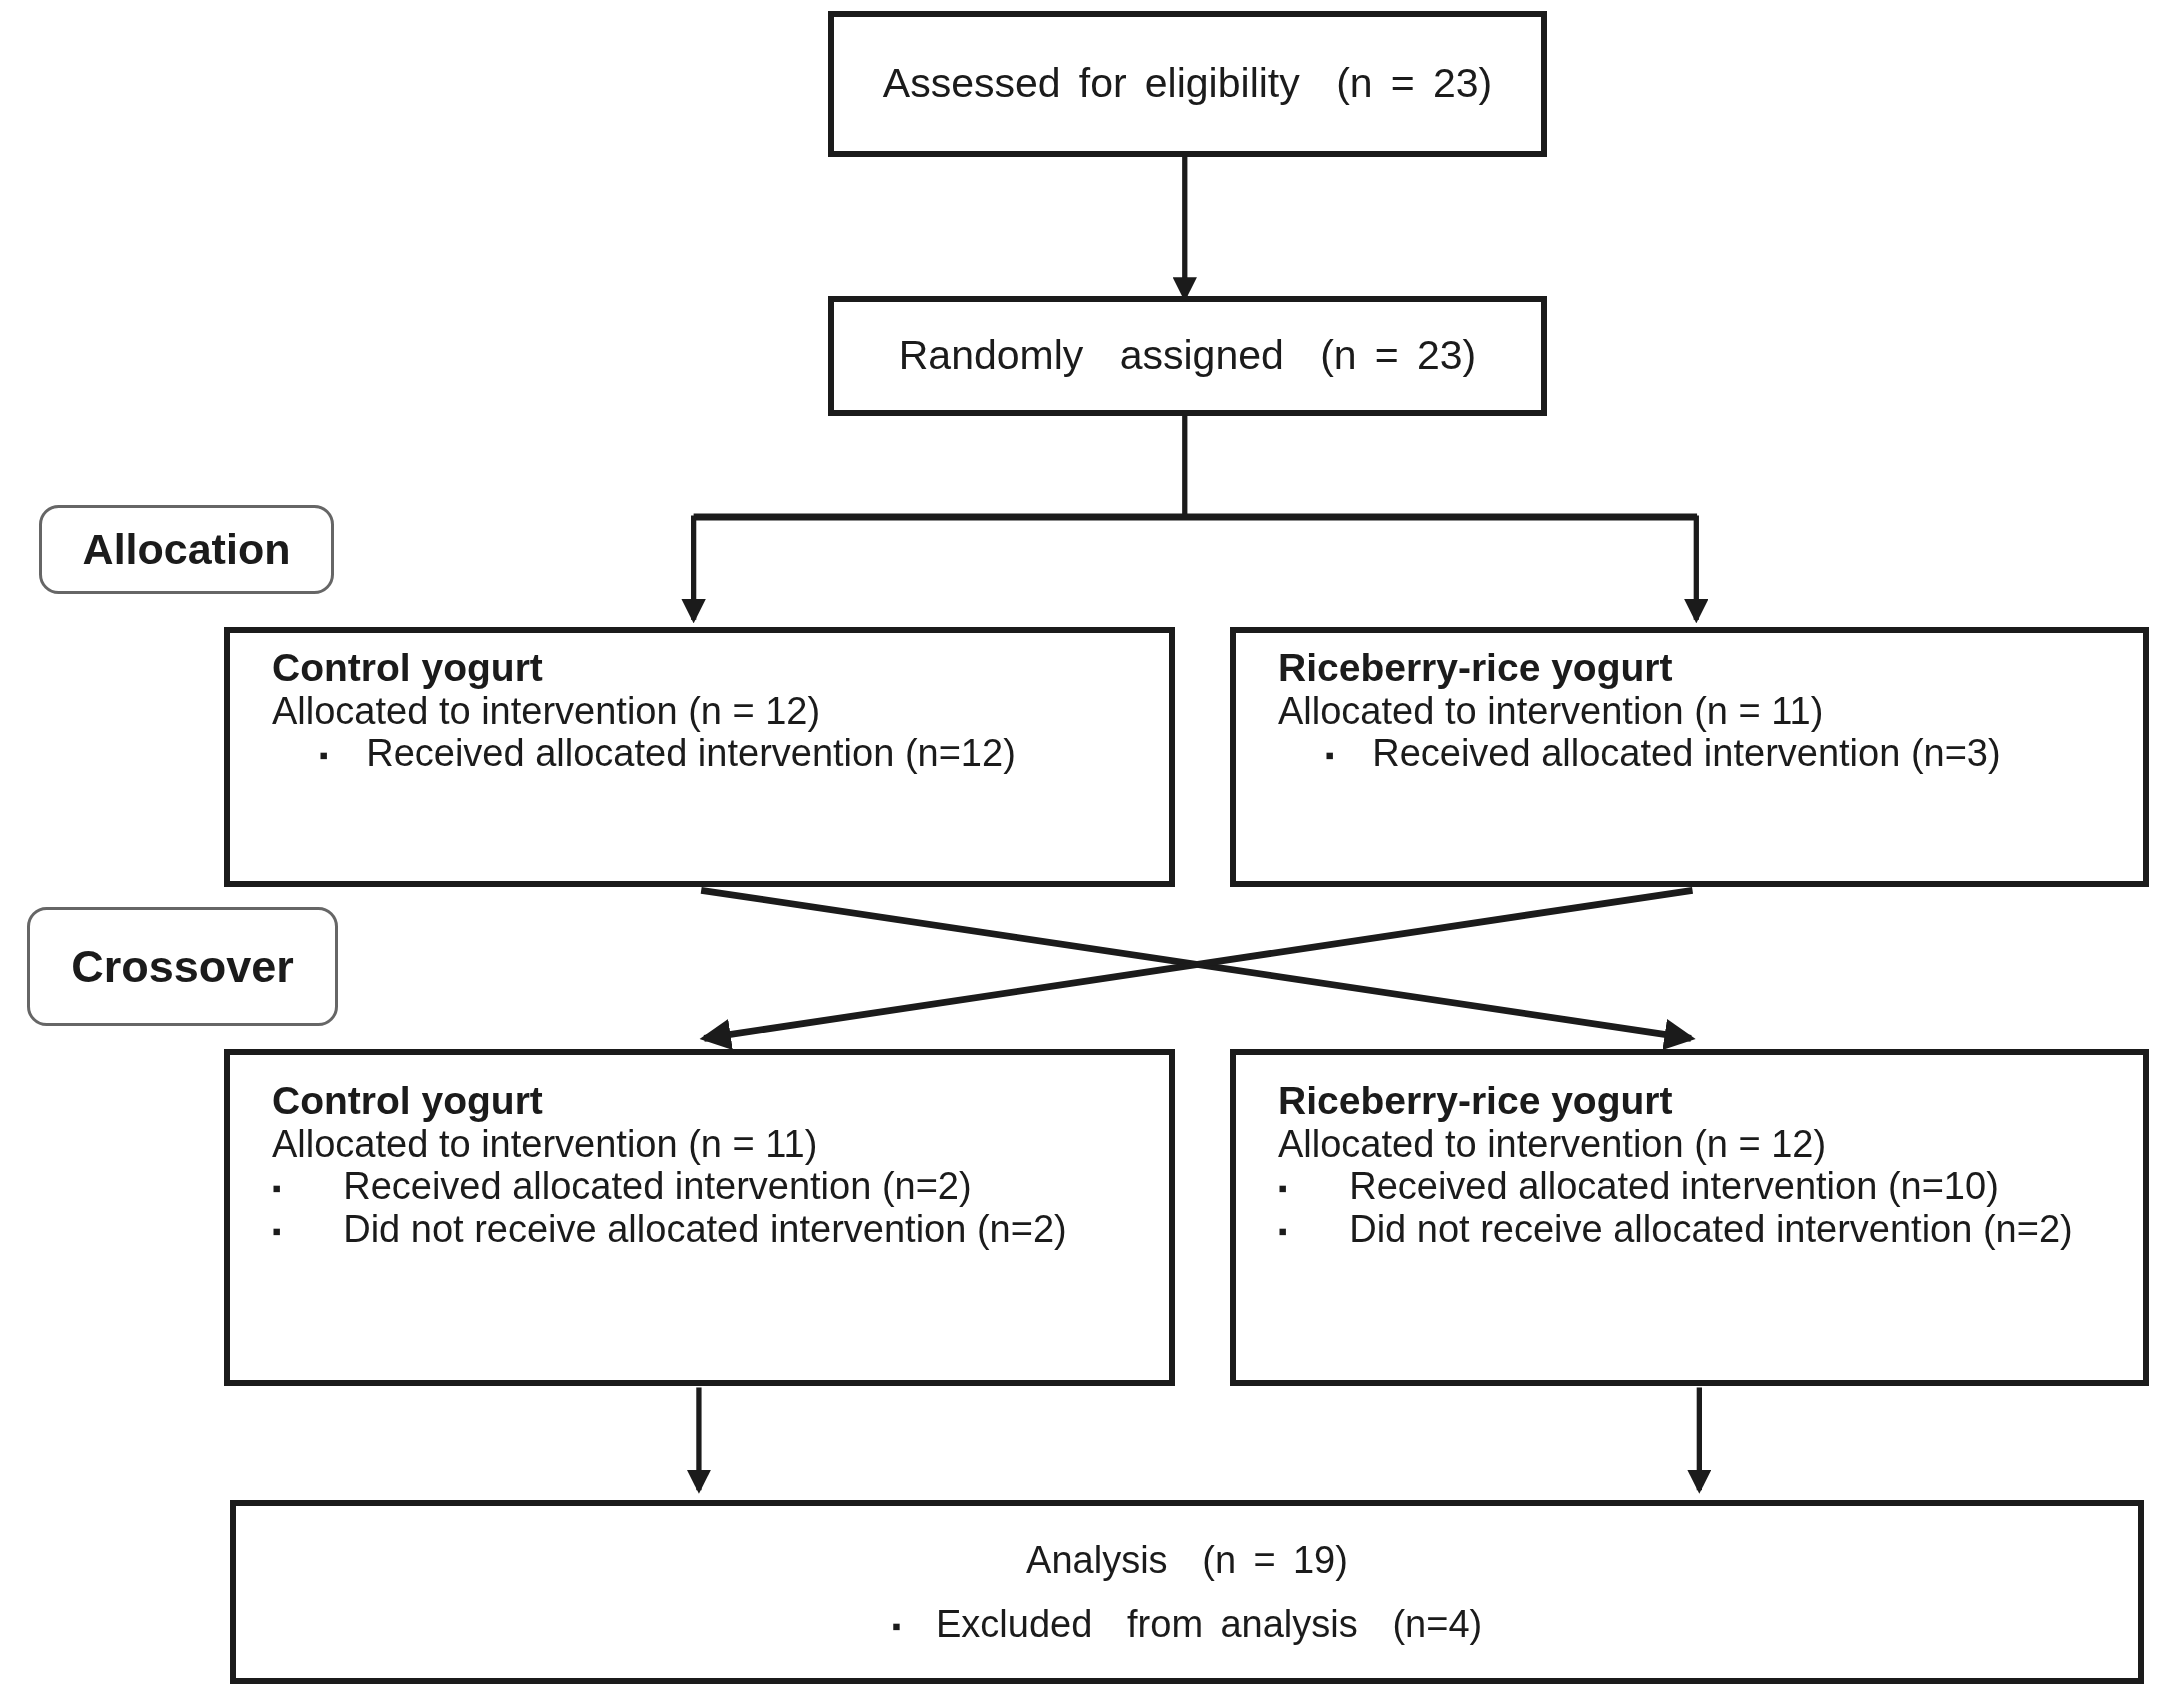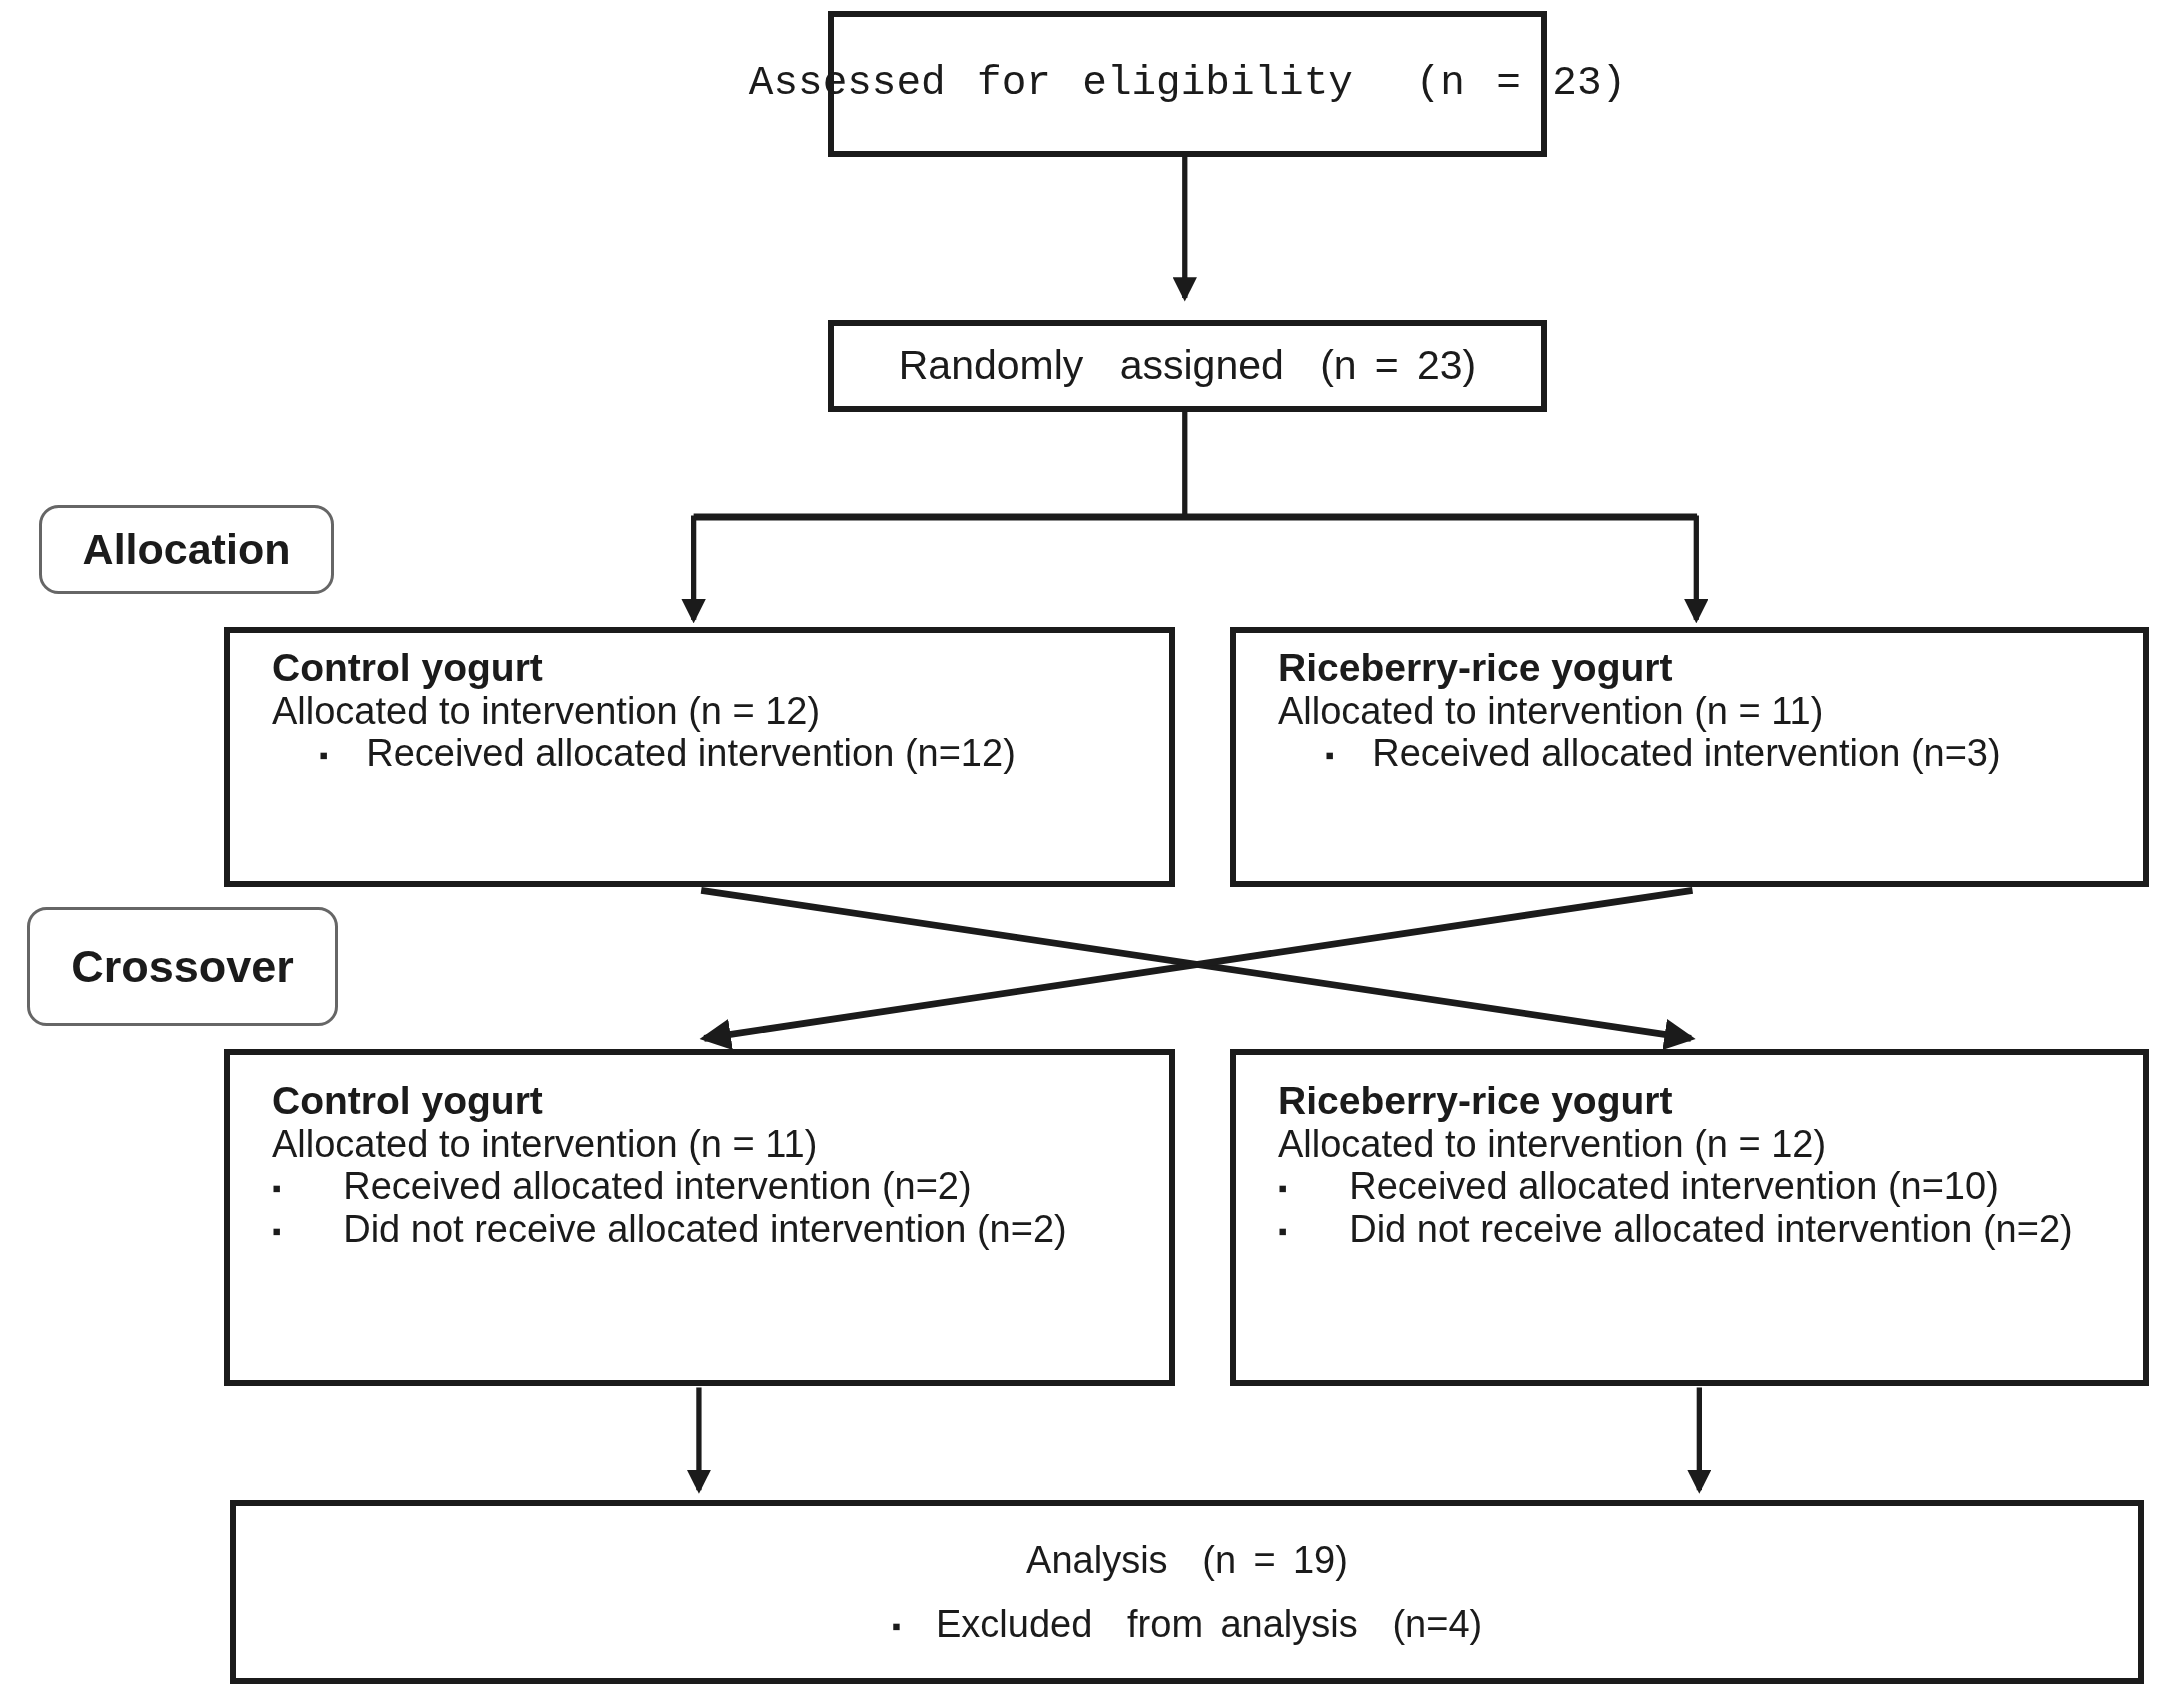--- a/index.html
+++ b/index.html
@@ -28,22 +28,22 @@
     background:var(--bg);
     border:6px solid var(--ink);
     z-index:2;
     display:flex;flex-direction:column;
     font-size:38px;line-height:1.12;
   }
   .box .title{font-weight:700;font-size:39px;}
   .center-box{align-items:center;justify-content:center;font-size:41px;}
   .gap-words{word-spacing:6.8px;white-space:pre;}
 
-  #box-assessed{left:828px;top:11.3px;width:719px;height:146px;border-width:6.8px;font-family:Liberation Mono, monospace;}
-  #box-randomized{left:828px;top:320px;width:719px;height:92px;border-width:6.8px;}
+  #box-assessed{left:828px;top:11.3px;width:719px;height:146px;border-width:6.8px;}
+  #box-randomized{left:828px;top:296px;width:719px;height:120px;border-width:6.8px;}
 
   .group-box{padding:13px 21px 18px 42px;justify-content:flex-start;}
   #box-alloc-control{left:224px;top:627px;width:951px;height:260px;}
   #box-alloc-riceberry{left:1230px;top:627px;width:919px;height:260px;}
   #box-cross-control{left:224px;top:1049px;width:951px;height:337px;padding-top:24px;padding-bottom:24px;}
   #box-cross-riceberry{left:1230px;top:1049px;width:919px;height:337px;padding-top:24px;padding-bottom:24px;}
 
   #box-analysis{
     left:230px;top:1500px;width:1914px;height:184px;
     align-items:center;justify-content:space-evenly;padding:10.6px 0;

